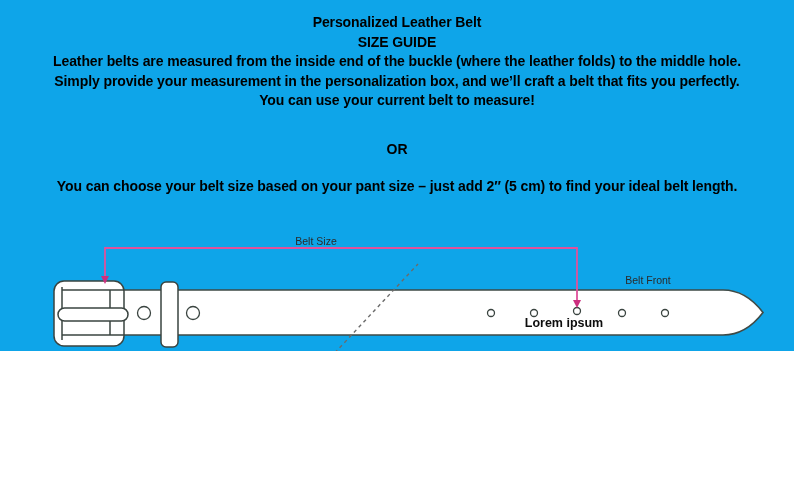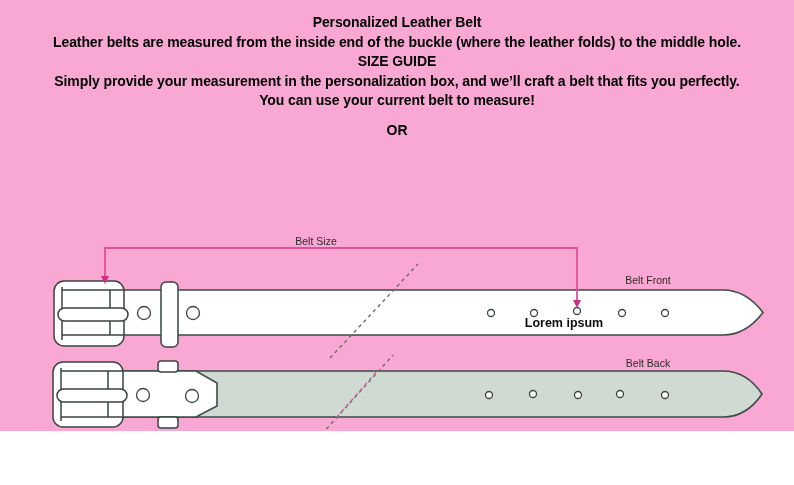--- a/index.html
+++ b/index.html
@@ -1,27 +1,27 @@
 <!DOCTYPE html>
 <html><head>
 <meta charset="utf-8">
 <style>
   html,body { margin:0; padding:0; background:#ffffff; }
   .page {
-    position:relative; width:794px; height:431px; overflow:hidden;
-    background:#f9a8d4;
+    position:relative; width:794px; height:351px; overflow:hidden;
+    background:#0ea5e9;
     font-family:"Liberation Sans","DejaVu Sans",sans-serif;
   }
   .header {
     position:absolute; top:13px; left:0; right:0;
     text-align:center; font-weight:bold; font-size:14px;
     line-height:19.5px; color:#000; letter-spacing:-0.1px;
   }
   .h-line { white-space:nowrap; }
-  .or-line { margin-top:10px; }
+  .or-line { margin-top:29px; }
   .after-or { margin-top:18px; }
   .diagram-svg { position:absolute; top:0; left:0; }
   .belt-outline { fill:#ffffff; stroke:#3e4a46; stroke-width:1.6; }
   .belt-back-fill { fill:#cfdad3; stroke:#3e4a46; stroke-width:1.6; }
   .buckle-line { fill:none; stroke:#3a4440; stroke-width:1.5; }
   .buckle-fill { fill:#ffffff; stroke:#3a4440; stroke-width:1.5; }
   .hole { fill:#ffffff; stroke:#3a4440; stroke-width:1.3; }
   .pink-line { fill:none; stroke:#e0519c; stroke-width:1.8; }
   .pink-arrow { fill:#cc2f7f; stroke:none; }
   .break-line { fill:none; stroke:#6b6b6b; stroke-width:1.4; stroke-dasharray:3.5 3.5; }
@@ -29,25 +29,26 @@
   .diagram-label { font-family:"Liberation Sans","DejaVu Sans",sans-serif; font-size:10.5px; fill:#2b2b2b; }
   .lorem-label { font-family:"Liberation Sans","DejaVu Sans",sans-serif; font-size:12.5px; font-weight:bold; fill:#0d0d0d; }
 </style>
 </head>
 <body>
 
 <div class="page">
 
   <div class="header">
     <div class="h-line">Personalized Leather Belt</div>
+    <div class="h-line">SIZE GUIDE</div>
     <div class="h-line">Leather belts are measured from the inside end of the buckle (where the leather folds) to the middle hole.</div>
-    <div class="h-line">SIZE GUIDE</div>
     <div class="h-line">Simply provide your measurement in the personalization box, and we’ll craft a belt that fits you perfectly.</div>
     <div class="h-line">You can use your current belt to measure!</div>
     <div class="h-line or-line">OR</div>
+    <div class="h-line after-or">You can choose your belt size based on your pant size – just add 2″ (5 cm) to find your ideal belt length.</div>
   </div>
 
   <svg class="diagram-svg" width="794" height="485" viewBox="0 0 794 485">
 
     <g>
 
       <path class="belt-outline" d="M 109 290 L 723 290 C 740 290 752 298 763 312.5 C 752 327 740 335 723 335 L 109 335 Z"></path>
 
       <g>
         <rect class="buckle-fill" x="54" y="281" width="70" height="65" rx="10"></rect>

